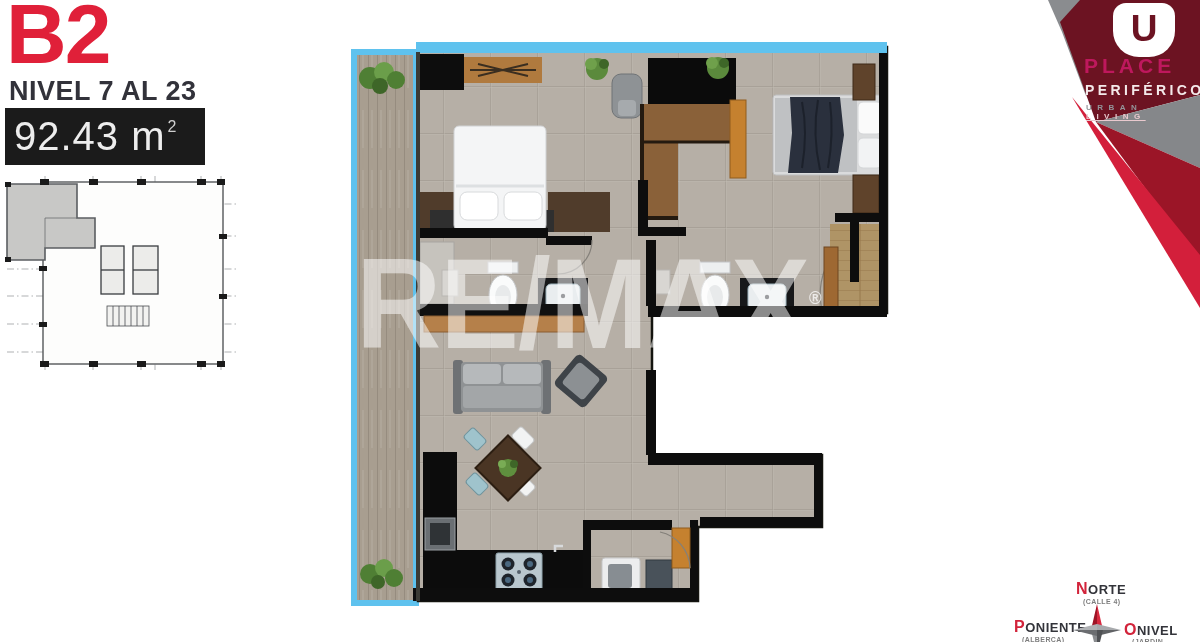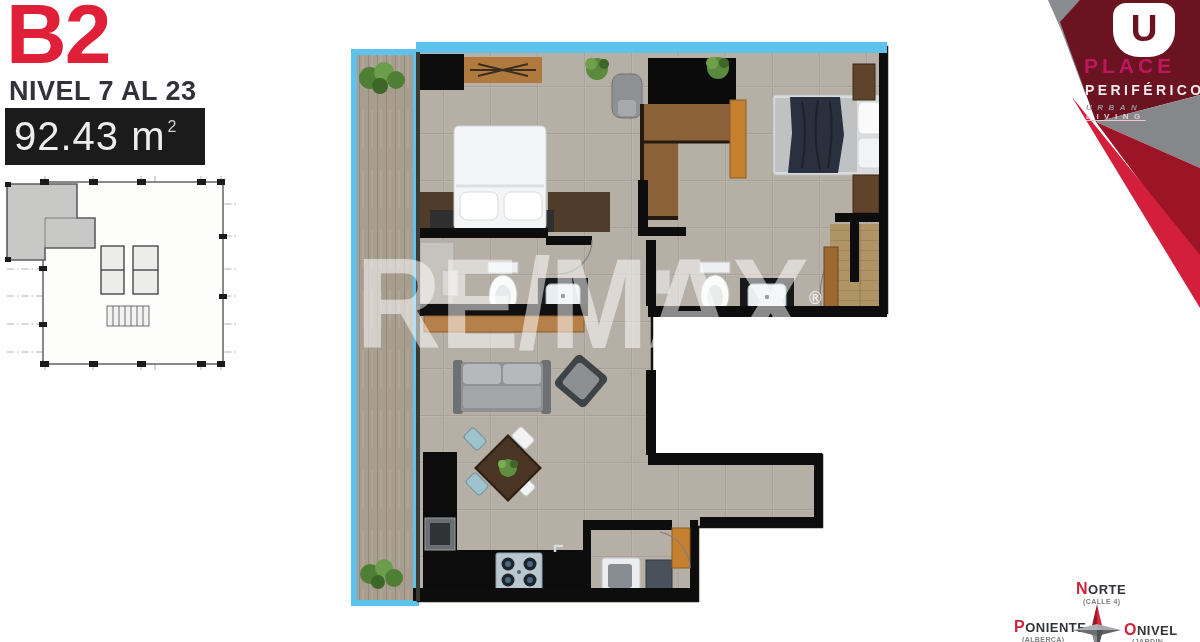--- a/index.html
+++ b/index.html
@@ -28,21 +28,21 @@
   #corner{position:absolute;right:0;top:0;width:200px;height:320px;}
   #corner svg{position:absolute;left:0;top:0;}
   .u-blob{position:absolute;left:113px;top:3px;width:62px;height:54px;background:#ffffff;
           border-radius:13px 13px 26px 26px;display:flex;align-items:center;justify-content:center;}
   .u-blob span{color:#6C1322;font-size:37px;font-weight:800;transform:translateY(-1px);}
   .brand-name{position:absolute;left:84px;top:54px;font-size:21px;font-weight:700;color:#be185d;
               letter-spacing:4px;}
   .brand-sub{position:absolute;left:85px;top:82px;font-size:14px;font-weight:700;color:#F4E9EA;
              letter-spacing:3.4px;}
   .brand-tagline{position:absolute;left:86px;top:103px;font-size:8px;font-weight:700;letter-spacing:5.5px;}
-  .brand-tagline .t1{color:#93959A;font-style:italic;}
+  .brand-tagline .t1{color:#93959A;}
   .brand-tagline .t2{color:#E9C9CE;text-decoration:underline;}
   
   #compass{position:absolute;left:1000px;top:552px;width:200px;height:90px;font-weight:800;margin-top:20px;}
   .cdir{position:absolute;font-size:13px;color:#33343A;letter-spacing:.5px;white-space:nowrap;}
   .cdir .ini{color:#D2243B;font-size:16px;}
   .cnote{position:absolute;font-size:7px;font-weight:700;color:#7D7D7D;letter-spacing:.4px;white-space:nowrap;}
   .c-n{left:76px;top:8px;}   .c-n-note{left:83px;top:26px;}
   .c-w{left:14px;top:46px;text-align:right;}  .c-w-note{left:22px;top:64px;}
   .c-e{left:124px;top:49px;} .c-e-note1{left:132px;top:66px;} .c-e-note2{left:132px;top:75px;}
 </style>

